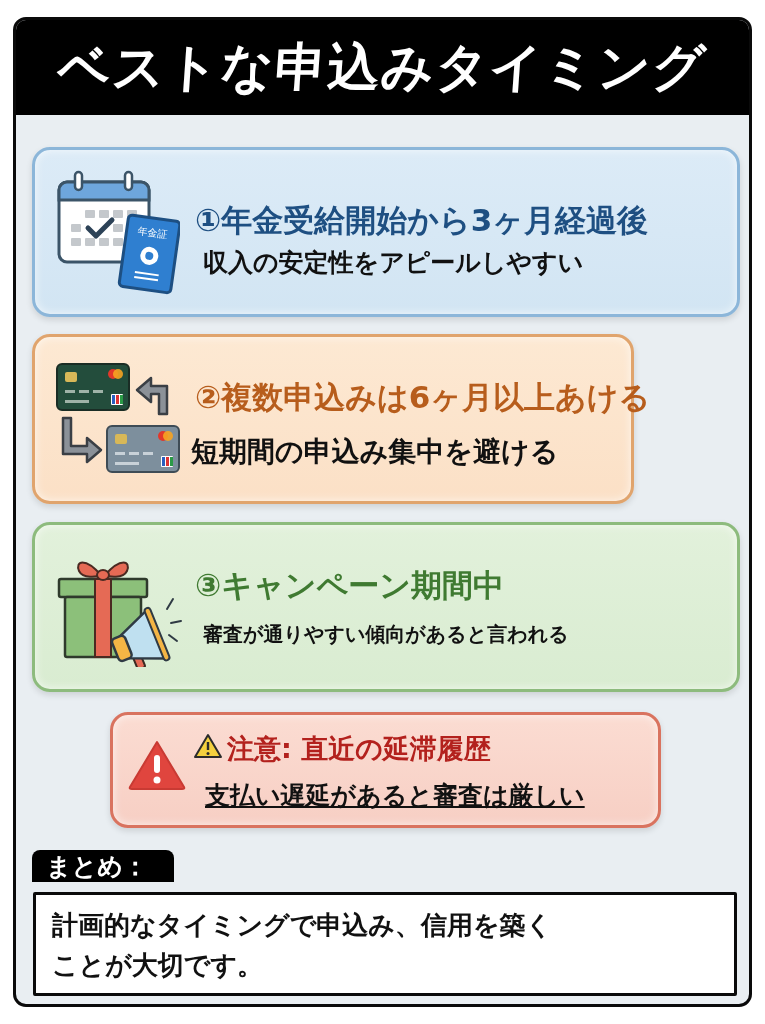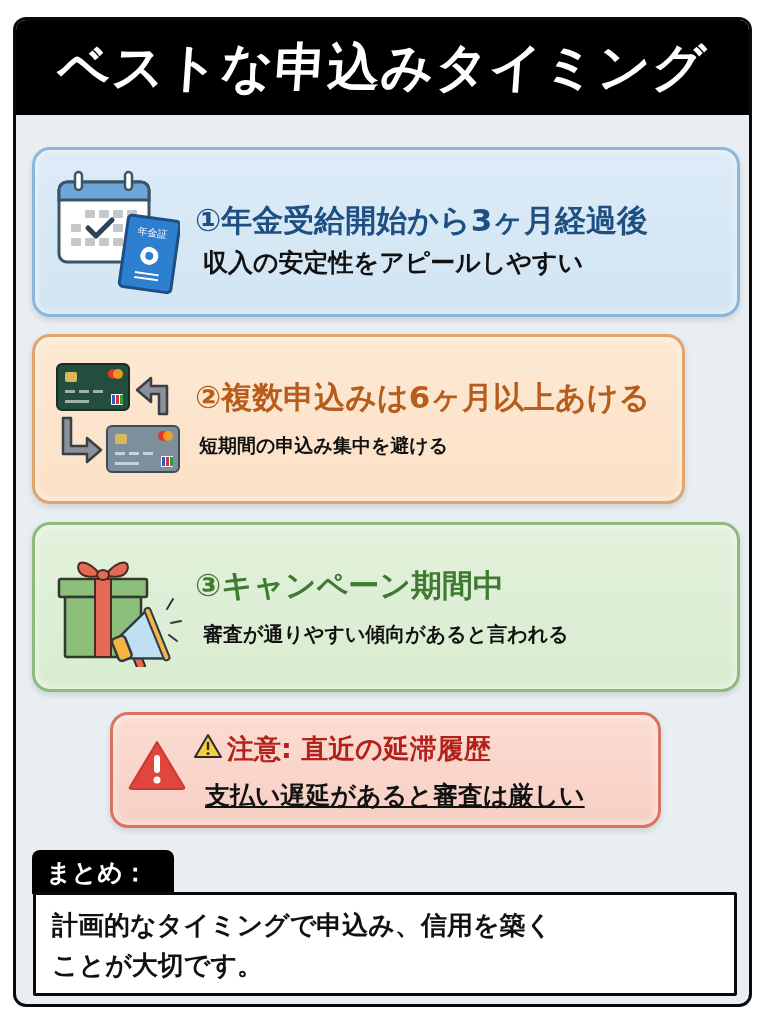--- a/index.html
+++ b/index.html
@@ -25,37 +25,37 @@
   }
   .card .icon { position: absolute; }
   .card .heading { position: absolute; font-weight: bold; white-space: nowrap; }
   .card .desc { position: absolute; font-weight: bold; color: #111; white-space: nowrap; }
 
   .c1 { left: 16px; top: 127px; width: 708px; height: 170px; background: linear-gradient(#dcebf7, #d2e5f3); border: 3px solid #8cb6d9; }
   .c1 .heading { left: 160px; top: 50px; font-size: 31px; color: #1e4f82; }
   .c1 .desc { left: 168px; top: 96px; font-size: 25px; }
   .c1 .icon { left: 20px; top: 18px; }
 
-  .c2 { left: 16px; top: 314px; width: 653px; height: 170px; background: linear-gradient(#fde9d3, #fbe0c6); border: 3px solid #e0a46d; }
+  .c2 { left: 16px; top: 314px; width: 602px; height: 170px; background: linear-gradient(#fde9d3, #fbe0c6); border: 3px solid #e0a46d; }
   .c2 .heading { left: 160px; top: 40px; font-size: 31px; color: #b75d1c; }
-  .c2 .desc { left: 164px; top: 96px; font-size: 19px; }
+  .c2 .desc { left: 156px; top: 96px; font-size: 28px; }
   .c2 .icon { left: 20px; top: 25px; }
 
   .c3 { left: 16px; top: 502px; width: 708px; height: 170px; background: linear-gradient(#e2f1db, #d9ecd1); border: 3px solid #8dbb7d; }
   .c3 .heading { left: 160px; top: 40px; font-size: 31px; color: #3f7a31; }
   .c3 .desc { left: 168px; top: 96px; font-size: 20px; }
   .c3 .icon { left: 20px; top: 22px; }
 
   .c4 { left: 94px; top: 692px; width: 551px; height: 116px; background: linear-gradient(#fbdcd2, #f7cfc4); border: 3px solid #d9735f; padding-left: 40px; }
   .c4 .heading { left: 80px; top: 16px; font-size: 27px; color: #b3211d; display:flex; align-items:center; gap:4px;}
   .c4 .desc { left: 92px; top: 64px; font-size: 25px; text-decoration: underline; }
   .c4 .icon { left: 14px; top: 24px; }
 
   .sum-tab {
-    position: absolute; left: 16px; top: 830px; width: 142px; height: 44px; background: #000;
+    position: absolute; left: 16px; top: 830px; width: 142px; height: 32px; background: #000;
     border-radius: 8px 8px 0 0; color: #fff; font-weight: bold; font-size: 25px;
     display: flex; align-items: center; padding-left: 14px; box-sizing: border-box;
   }
   .sum-box {
     position: absolute; left: 17px; top: 872px; width: 704px; height: 104px; background: #fff;
     border: 3px solid #0a0a0a; border-radius: 2px; box-sizing: border-box;
     padding: 10px 16px; font-weight: bold; font-size: 26px; line-height: 40px; color: #111;
   }
   .sum-box span { display: block; white-space: nowrap; }
 </style>

